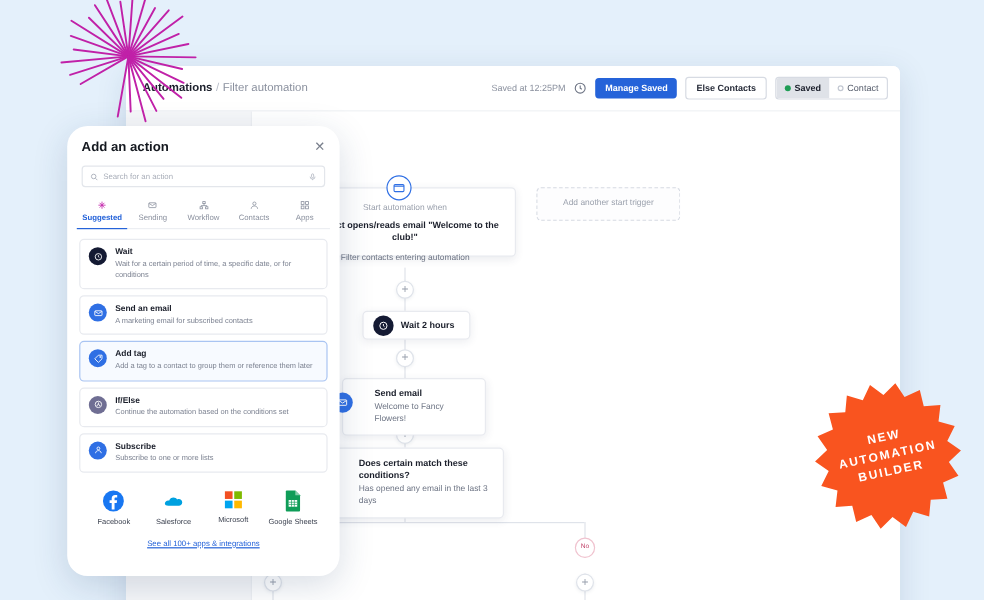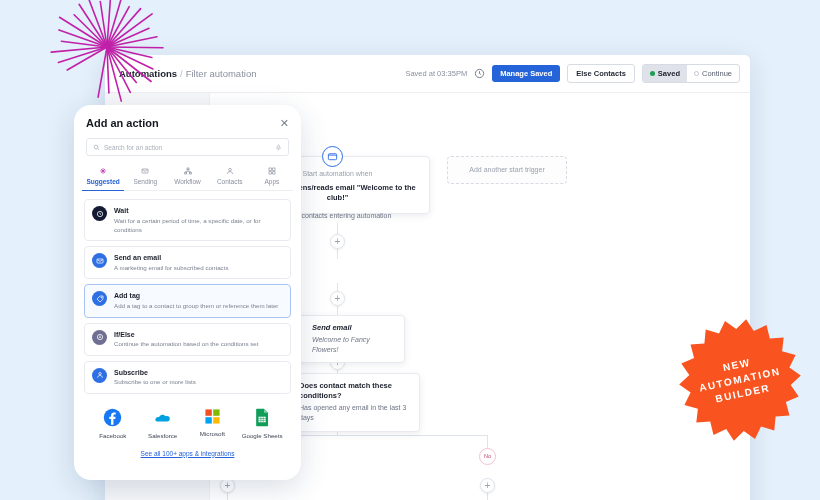--- a/index.html
+++ b/index.html
@@ -129,33 +129,33 @@
     border: 1px dashed #d7dbe3; border-radius: 4px;
     display: flex; align-items: center; justify-content: center;
     background: #fdfdfe;
   }
   #filter-row {
     position: absolute; left: 58px; top: 118px;
     display: flex; align-items: center; gap: 6px;
   }
 
   #wait-node { left: 92px; top: 166px; width: 90px; height: 24px; display: flex; align-items: center; gap: 6px; padding: 0 8px; }
-  #email-node { left: 75px; top: 222px; width: 120px; padding: 7px 8px 7px 26px; font-style: italic; }
+  #email-node { left: 75px; top: 222px; width: 120px; padding: 7px 8px 7px 26px; }
   #email-node-icon { position: absolute; left: -9px; top: 11px; }
   #cond-node { left: 60px; top: 280px; width: 150px; padding: 7px 8px 8px 28px; }
   #cond-node-icon { position: absolute; left: -9px; top: 12px; }
   #cond-node-halo {
     position: absolute; left: 48px; top: 281px;
     width: 30px; height: 32px; border-radius: 5px; background: #f1f3f6;
   }
 
   
   #action-panel {
     position: absolute;
-    left: 74px; top: 105px;
+    left: 56px; top: 105px;
     width: 227px; height: 375px;
     background: #fff;
     border-radius: 17px;
     box-shadow: 0 8px 28px rgba(30,60,100,.17);
     z-index: 30;
     overflow: hidden;
   }
   #panel-head {
     display: flex; align-items: center;
     padding: 12px 12px 0 12px;
@@ -255,35 +255,35 @@
 </svg>
 
 <div id="app-window">
 
   <div id="app-header">
     <div class="breadcrumb">
       <span class="crumb-strong">Automations</span><span class="crumb-sep">/</span><span>Filter automation</span>
     </div>
 
     <div class="header-right">
-      <span class="saved-text">Saved at 03:35PM</span>
+      <span class="saved-text">Saved at 12:25PM</span>
       <svg class="clock-icon" viewBox="0 0 24 24" fill="none" stroke="#6d7484" stroke-width="2">
         <circle cx="12" cy="12" r="9"></circle>
           <path d="M12 7v5l3 2"></path>
       </svg>
       <div class="btn btn-primary">Manage Saved</div>
       <div class="btn btn-secondary">Else Contacts</div>
       <div class="seg">
         <div class="seg-item active">
           <span class="seg-dot on"></span>
           <span>Saved</span>
         </div>
         <div class="seg-item">
           <span class="seg-dot off"></span>
-          <span>Continue</span>
+          <span>Contact</span>
         </div>
       </div>
     </div>
   </div>
 
   <div id="app-body">
     <div id="left-rail"></div>
 
     <div id="canvas">
 
@@ -320,41 +320,50 @@
         </svg>
         <span class="node-sub">Filter contacts entering automation</span>
       </div>
 
       <div class="plus" style="left:120px; top:141px;">+</div>
       <div class="plus" style="left:120px; top:198px;">+</div>
       <div class="plus" style="left:120px; top:262px;">+</div>
       <div class="plus" style="left:10px; top:385px;">+</div>
       <div class="plus" style="left:270px; top:385px;">+</div>
 
+      <div class="node" id="wait-node">
+        <span class="node-icon ic-dark">
+          <svg viewBox="0 0 24 24" fill="none" stroke="#ffffff" stroke-width="2.2" width="9" height="9">
+            <circle cx="12" cy="12" r="8"></circle>
+              <path d="M12 8v4l2.5 2"></path>
+          </svg>
+        </span>
+        <span class="node-title">Wait 2 hours</span>
+      </div>
 
       <div class="node" id="email-node">
         <span class="node-icon ic-blue" id="email-node-icon">
           <svg viewBox="0 0 24 24" fill="none" stroke="#ffffff" stroke-width="2.2" width="9" height="9">
             <rect x="3" y="6" width="18" height="12" rx="1.5"></rect>
               <path d="M3.5 7.5L12 13l8.5-5.5"></path>
           </svg>
         </span>
         <div class="node-title">Send email</div>
         <div class="node-sub" style="margin-top:2px;">Welcome to Fancy Flowers!</div>
       </div>
 
       <div id="cond-node-halo"></div>
       <div class="node" id="cond-node">
         <span class="node-icon ic-grey" id="cond-node-icon">
           <svg viewBox="0 0 24 24" fill="none" stroke="#ffffff" stroke-width="2.2" width="9" height="9">
             <circle cx="12" cy="12" r="8"></circle>
               <path d="M9 10h.01M15 10h.01M9 15c1.8 1.4 4.2 1.4 6 0"></path>
           </svg>
         </span>
-        <div class="node-title">Does contact match these conditions?</div>
+        <div class="node-title">Does certain match these conditions?</div>
         <div class="node-sub" style="margin-top:2px;">Has opened any email in the last 3 days</div>
       </div>
 
       <div class="branch-label" style="left:9px; top:355px;">Yes</div>
       <div class="branch-label no" style="left:269px; top:355px;">No</div>
 
     </div>
   </div>
 </div>
 

